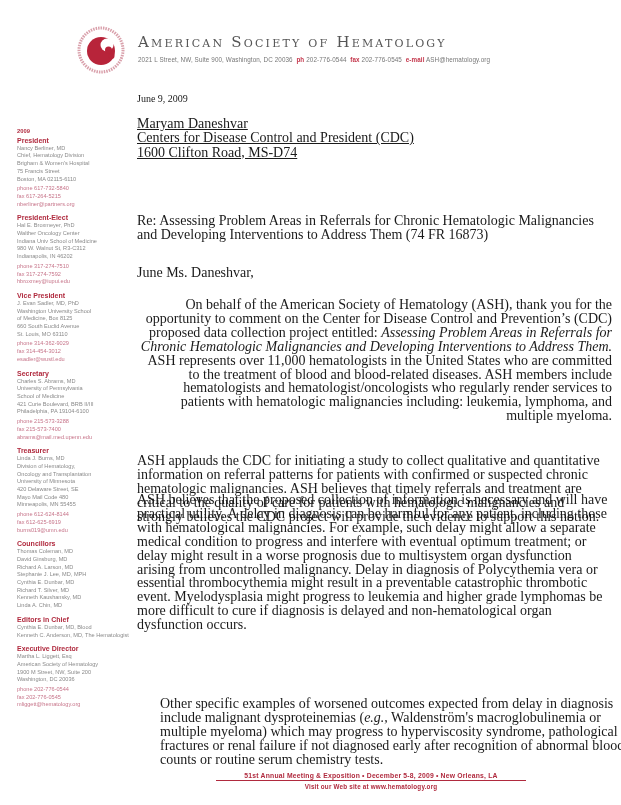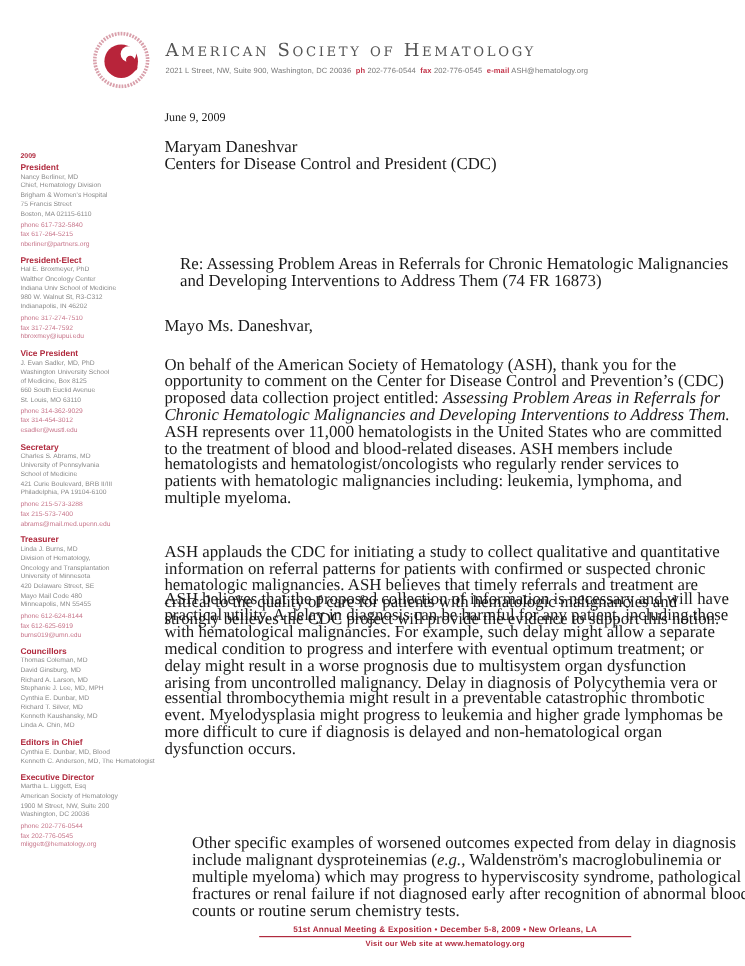--- a/index.html
+++ b/index.html
@@ -9,25 +9,25 @@
   .addr-line { position: absolute; left: 138px; top: 56px; font-family: "Liberation Sans", sans-serif; font-size: 6.3px; color: #777; white-space: nowrap; letter-spacing: 0.1px; }
   .addr-line .lbl { color: #c4364b; font-weight: bold; }
   .sidebar { position: absolute; left: 17px; top: 128px; width: 112px; font-family: "Liberation Sans", sans-serif; font-size: 5.6px; line-height: 7.7px; color: #8a8a8a; }
   .sidebar .sec { margin-bottom: 5px; }
   .sidebar .year { color: #b02a3e; font-weight: bold; font-size: 5.8px; }
   .sidebar .title { color: #b02a3e; font-weight: bold; font-size: 7px; line-height: 9px; }
   .sidebar .line { white-space: nowrap; overflow: hidden; }
   .sidebar .contact { color: #c7758a; white-space: nowrap; overflow: hidden; }
   .sidebar .gap { height: 2px; }
   .date { position: absolute; left: 137px; top: 93px; font-size: 10px; }
-  .recipient { position: absolute; left: 137px; top: 117px; font-size: 14px; line-height: 14.3px; }
-  .re { position: absolute; left: 137px; top: 214px; font-size: 14px; line-height: 14.2px; width: 470px; margin-left: 13px; }
+  .recipient { position: absolute; left: 137px; top: 117px; font-size: 14px; line-height: 14.3px; text-decoration: underline; }
+  .re { position: absolute; left: 137px; top: 214px; font-size: 14px; line-height: 14.2px; width: 470px; }
   .salutation { position: absolute; left: 137px; top: 265px; font-size: 14px; }
   .para { position: absolute; left: 137px; font-size: 14px; line-height: 13.9px; width: 475px; }
-  .p1 { top: 298px; }
+  .p1 { top: 298px; text-align: right; }
   .p2 { top: 454px; }
   .p3 { top: 493px; }
   .p4 { top: 697px; margin-left: 23px; }
   .footer { position: absolute; left: 216px; top: 772px; width: 310px; text-align: center; font-family: "Liberation Sans", sans-serif; }
   .footer .meeting { font-size: 6.8px; font-weight: bold; color: #b02a3e; border-bottom: 1px solid #b02a3e; padding-bottom: 1px; white-space: nowrap; letter-spacing: 0.2px; }
   .footer .web { font-size: 6.3px; font-weight: bold; color: #b02a3e; margin-top: 2px; white-space: nowrap; letter-spacing: 0.2px; }
 </style>
 </head>
 <body>
 
@@ -141,23 +141,24 @@
         <div class="contact">fax 202-776-0545</div>
         <div class="contact">mliggett@hematology.org</div>
       </div>
     </div>
 </div>
 
 <div class="date">June 9, 2009</div>
 <div class="recipient">
   <div>Maryam Daneshvar</div>
   <div>Centers for Disease Control and President (CDC)</div>
+  <div>1600 Clifton Road, MS-D74</div>
 </div>
 <div class="re">Re:  Assessing Problem Areas in Referrals for Chronic Hematologic Malignancies and Developing Interventions to Address Them (74 FR 16873)</div>
-<div class="salutation">Mayo Ms. Daneshvar,</div>
+<div class="salutation">June Ms. Daneshvar,</div>
 
 <div class="para p1">
   <span>On behalf of the American Society of Hematology (ASH), thank you for the opportunity to comment on the Center for Disease Control and Prevention’s (CDC) proposed data collection project entitled:  </span><i>Assessing Problem Areas in Referrals for Chronic Hematologic Malignancies and Developing Interventions to Address Them.</i><span> ASH represents over 11,000 hematologists in the United States who are committed to the treatment of blood and blood-related diseases. ASH members include hematologists and hematologist/oncologists who regularly render services to patients with hematologic malignancies including: leukemia, lymphoma, and multiple myeloma.</span>
 </div>
 <div class="para p2">ASH applauds the CDC for initiating a study to collect qualitative and quantitative information on referral patterns for patients with confirmed or suspected chronic hematologic malignancies.  ASH believes that timely referrals and treatment are critical to the quality of care for patients with hematologic malignancies and strongly believes the CDC project will provide the evidence to support this notion.</div>
 <div class="para p3">ASH believes that the proposed collection of information is necessary and will have practical utility.  A delay in diagnosis can be harmful for any patient, including those with hematological malignancies. For example, such delay might allow a separate medical condition to progress and interfere with eventual optimum treatment; or delay might result in a worse prognosis due to multisystem organ dysfunction arising from uncontrolled malignancy.  Delay in diagnosis of Polycythemia vera or essential thrombocythemia might result in a preventable catastrophic thrombotic event.  Myelodysplasia might progress to leukemia and higher grade lymphomas be more difficult to cure if diagnosis is delayed and non-hematological organ dysfunction occurs.</div>
 <div class="para p4">
   <span>Other specific examples of worsened outcomes expected from delay in diagnosis include malignant dysproteinemias (</span><i>e.g.,</i><span> Waldenström's macroglobulinemia or multiple myeloma) which may progress to hyperviscosity syndrome, pathological fractures or renal failure if not diagnosed early after recognition of abnormal blood counts or routine serum chemistry tests.</span>
 </div>
 

